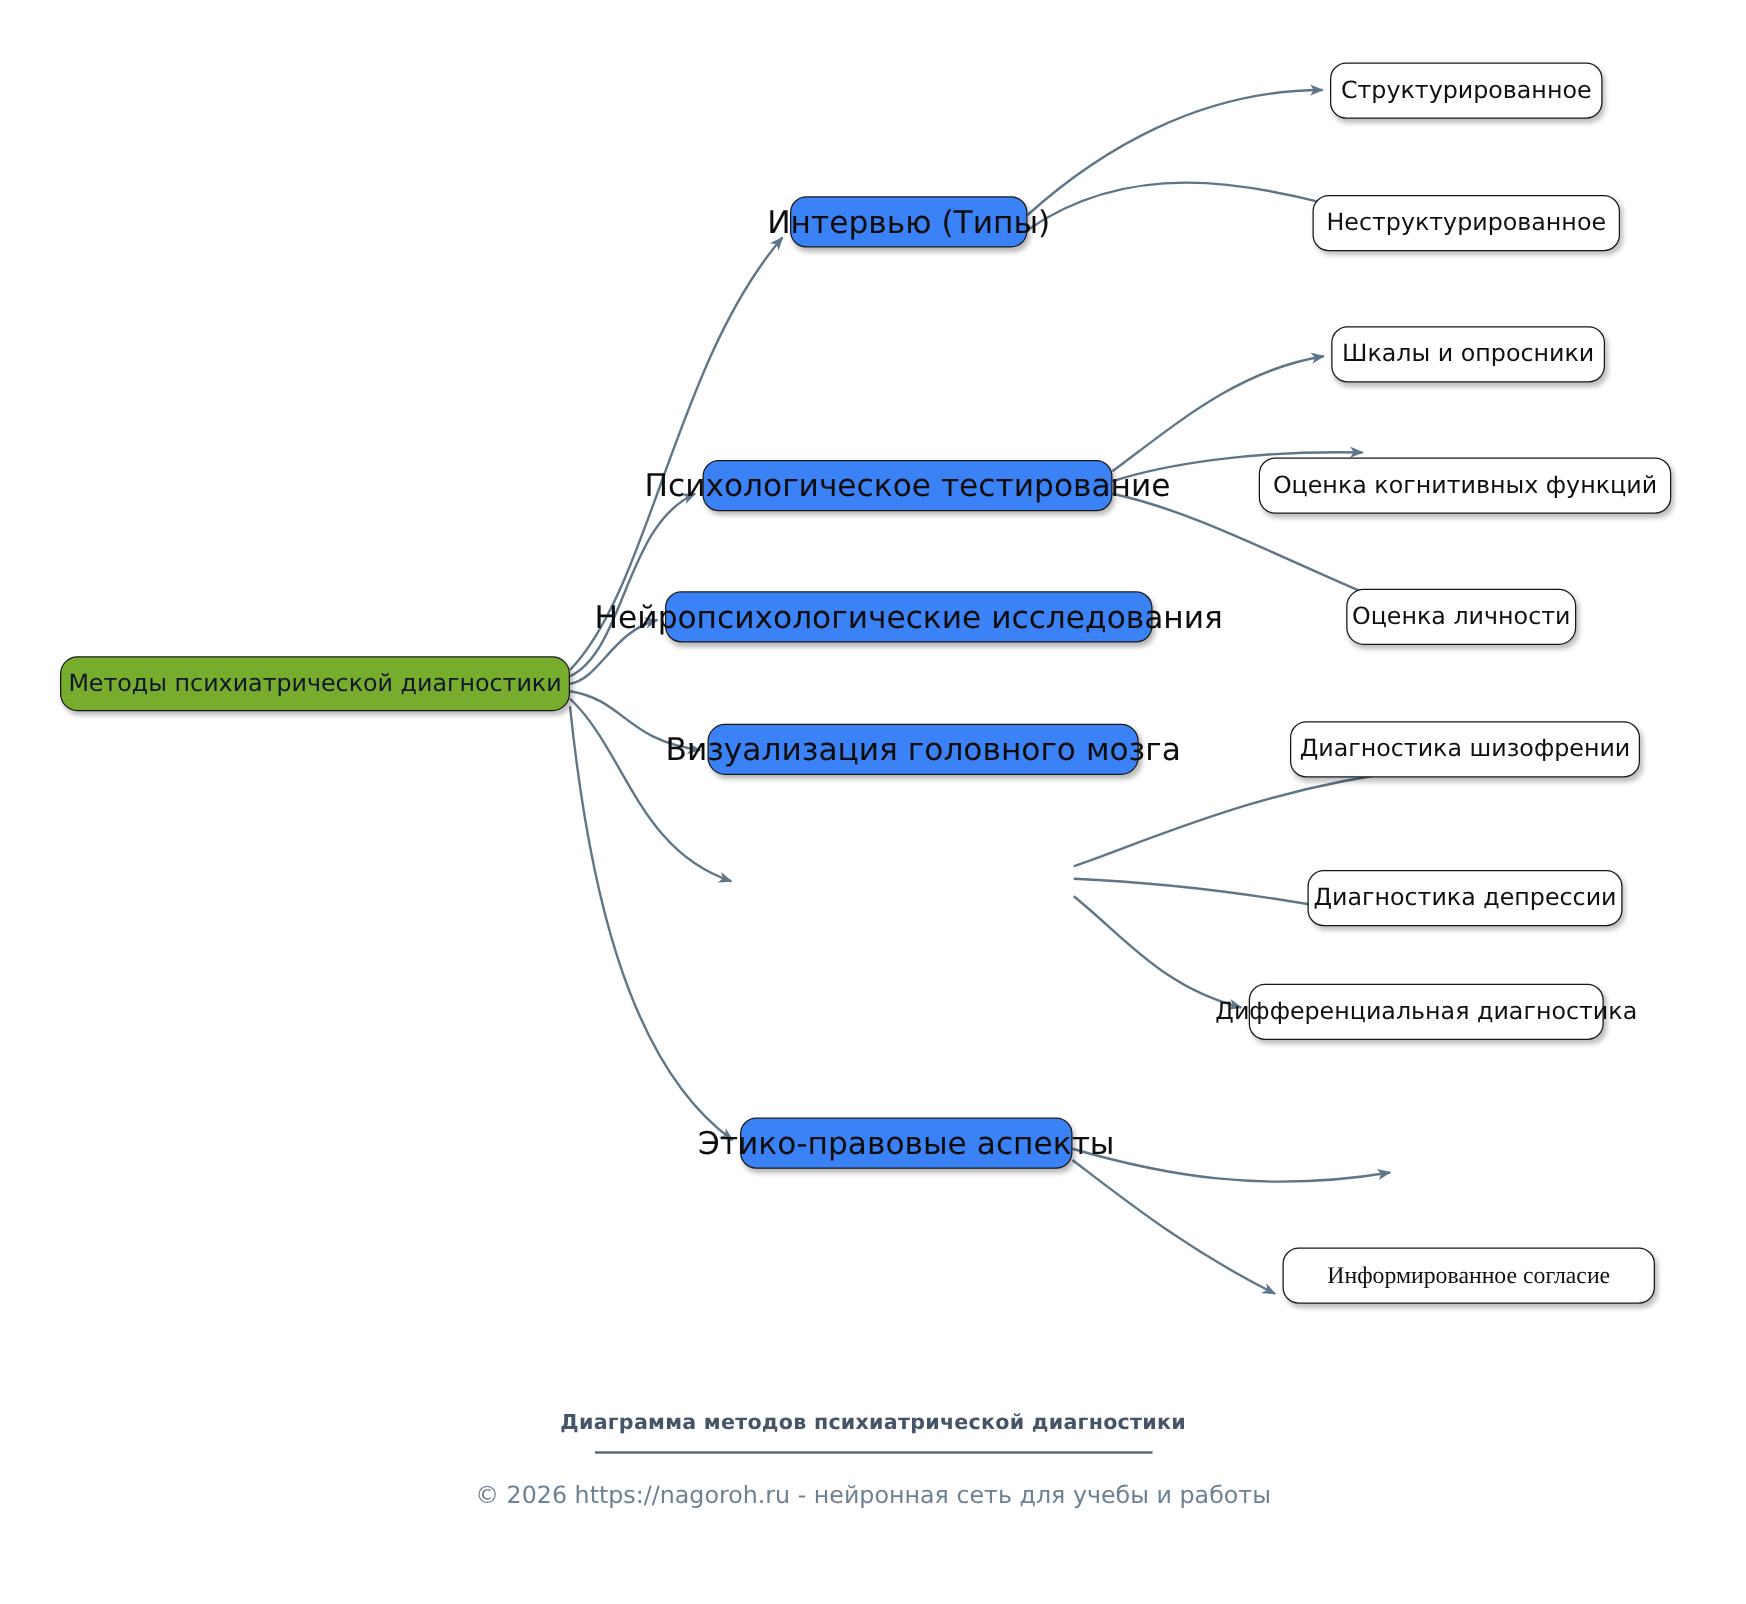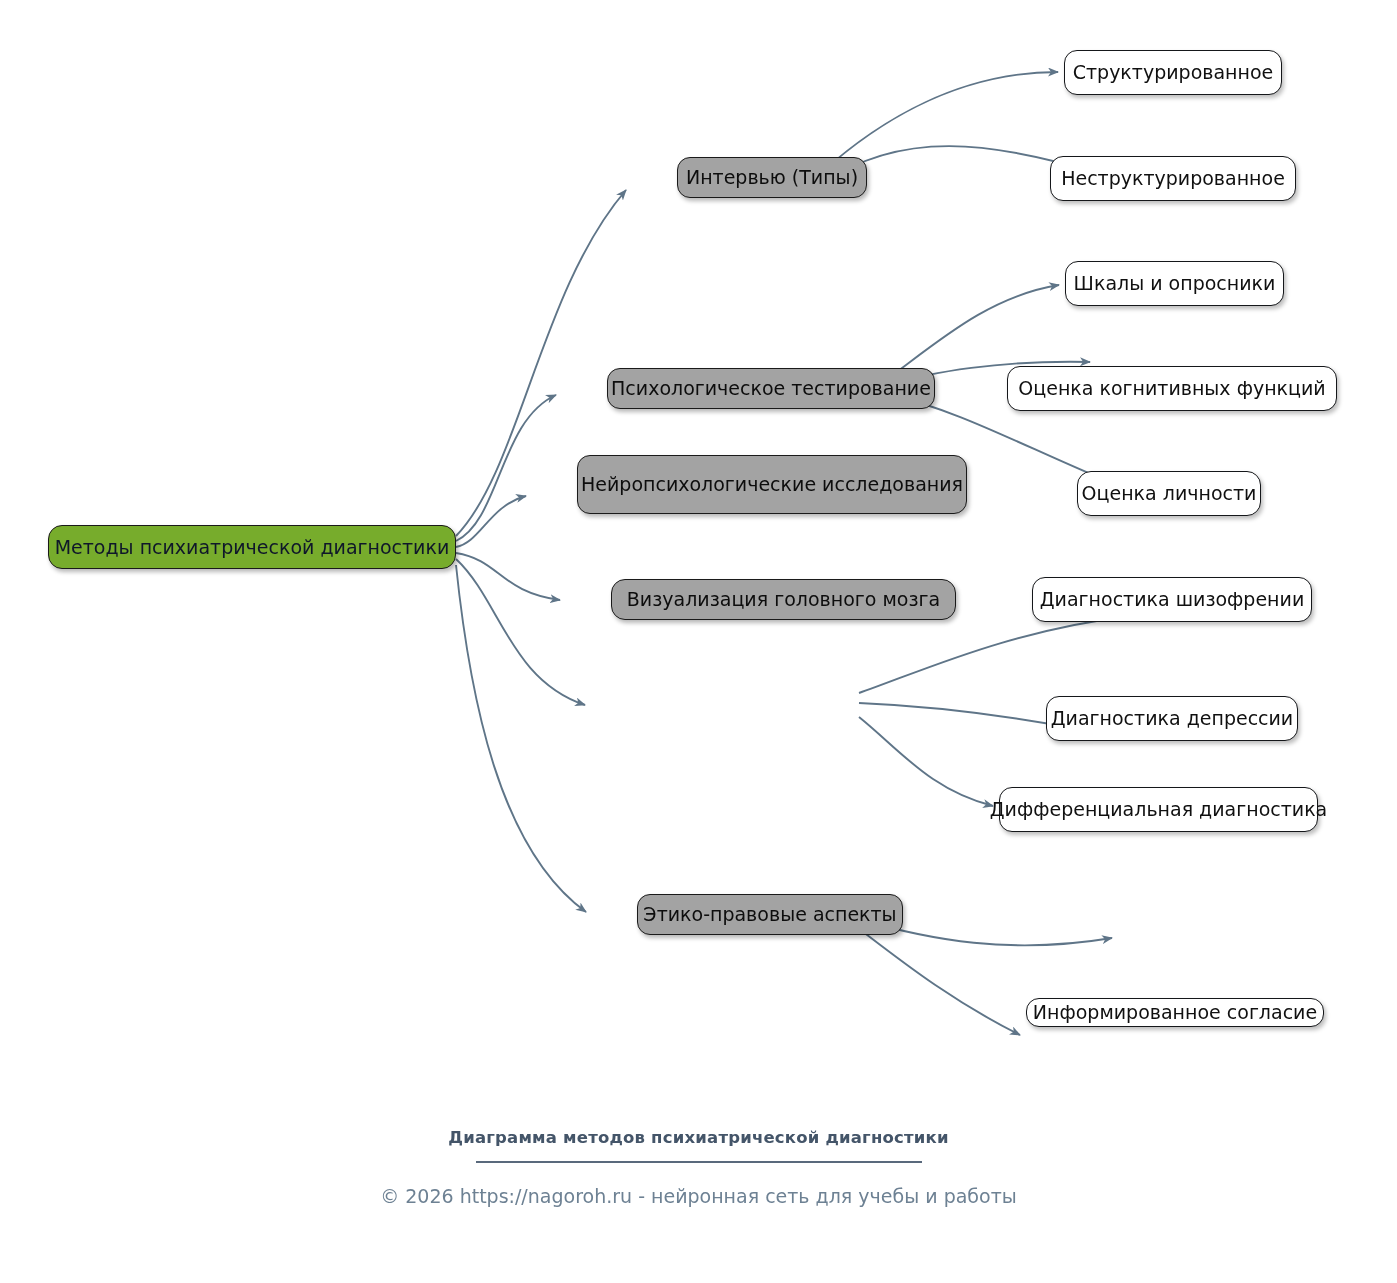--- a/index.html
+++ b/index.html
@@ -37,27 +37,26 @@
   }
   .node-root {
     background: #77ac2c;
     border: 1.6px solid #1a1a1a;
     border-radius: 14px;
     color: #0f172a;
     font-size: 19px;
     box-shadow: 2px 3px 4px rgba(0,0,0,0.28);
   }
   .node-branch {
-    background: #a3a3a3;
+    background: #3b82f6;
     border: 1.6px solid #1a1a1a;
     border-radius: 13px;
     color: #0d0d0d;
-    font-size: 19px;
+    font-size: 25px;
     box-shadow: 2px 3px 4px rgba(0,0,0,0.28);
-    margin-left: 45px;
   }
   .node-leaf {
     background: #ffffff;
     border: 1.6px solid #15171a;
     border-radius: 13px;
     color: #101010;
     font-size: 19px;
     box-shadow: 2px 3px 4px rgba(0,0,0,0.26);
     justify-content: center;
   }
@@ -126,21 +125,21 @@
   </div>
 
   <div class="node node-branch" style="left:632px; top:157px; width:190px; height:41px;">
     <span>Интервью (Типы)</span>
   </div>
 
   <div class="node node-branch" style="left:562px; top:368px; width:328px; height:41px;">
     <span>Психологическое тестирование</span>
   </div>
 
-  <div class="node node-branch" style="left:532px; top:455px; width:390px; height:59px;">
+  <div class="node node-branch" style="left:532px; top:473px; width:390px; height:41px;">
     <span>Нейропсихологические исследования</span>
   </div>
 
   <div class="node node-branch" style="left:566px; top:579px; width:345px; height:41px;border-radius:14px;">
     <span>Визуализация головного мозга</span>
   </div>
 
 
   <div class="node node-branch" style="left:592px; top:894px; width:266px; height:41px;">
     <span>Этико-правовые аспекты</span>
@@ -167,26 +166,26 @@
   </div>
 
   <div class="node node-leaf" style="left:1032px; top:577px; width:280px; height:45px;">
     <span>Диагностика шизофрении</span>
   </div>
 
   <div class="node node-leaf" style="left:1046px; top:696px; width:252px; height:45px;">
     <span>Диагностика депрессии</span>
   </div>
 
-  <div class="node node-leaf" style="left:999px; top:787px; width:319px; height:45px;">
+  <div class="node node-leaf" style="left:999px; top:787px; width:284px; height:45px;">
     <span>Дифференциальная диагностика</span>
   </div>
 
 
-  <div class="node node-leaf" style="left:1026px; top:998px; width:298px; height:29px;">
+  <div class="node node-leaf" style="left:1026px; top:998px; width:298px; height:45px;font-family:Liberation Serif, serif;">
     <span>Информированное согласие</span>
   </div>
 
   <div id="footer" style="top:1128px;">
     <div class="footer-title">Диаграмма методов психиатрической диагностики</div>
     <div class="footer-rule"></div>
     <div class="footer-copy">© 2026 https://nagoroh.ru - нейронная сеть для учебы и работы</div>
   </div>
 
 </div>

